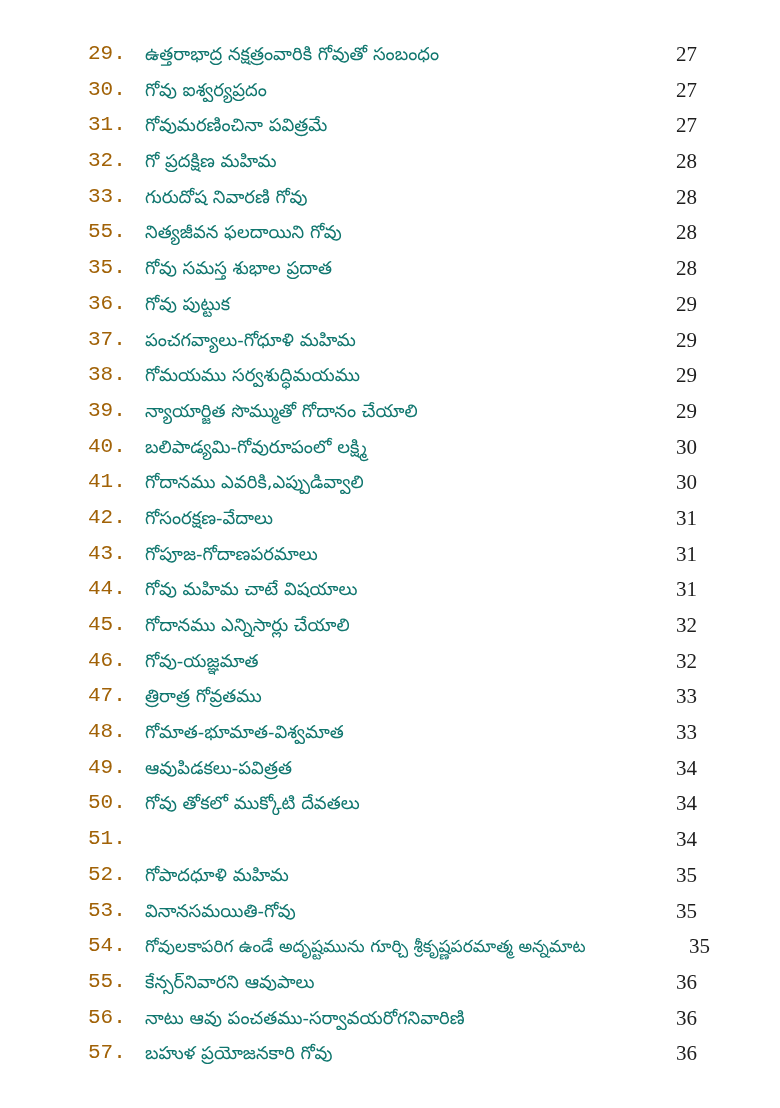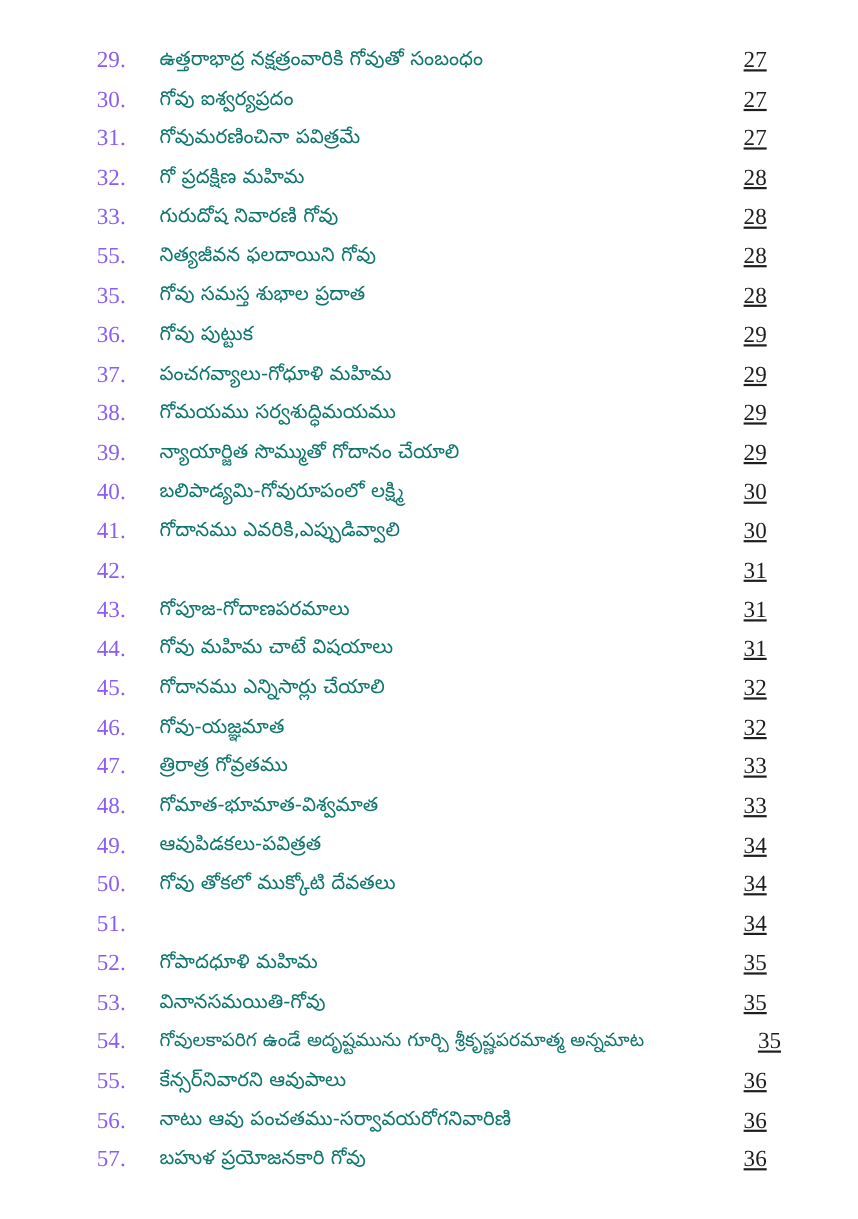--- a/index.html
+++ b/index.html
@@ -23,24 +23,24 @@
     }
     .toc-row {
       position: relative;
       height: 35.7px;
       width: 780px;
     }
     .toc-num {
       position: absolute;
       left: 88px;
       top: 2px;
-      font-family: Liberation Serif, serif;
+      font-family: Liberation Mono, monospace;
       font-size: 21px;
       line-height: 28px;
-      color: #8b5cf6;
+      color: #a16207;
       text-align: center;
     }
     .toc-title {
       position: absolute;
       left: 145px;
       top: 2px;
       font-family: "DejaVu Sans", "Liberation Sans", sans-serif;
       font-size: 18px;
       line-height: 28px;
       color: #0f766e;
@@ -48,21 +48,20 @@
     }
     .toc-page {
       position: absolute;
       right: 83px;
       top: 2px;
       font-family: "Liberation Serif", "DejaVu Serif", serif;
       font-size: 21px;
       line-height: 28px;
       color: #1e1e1e;
       text-align: left;
-      text-decoration: underline;
     }
     .toc-row.long .toc-title { font-size: 17px; }
     .toc-row.long .toc-page { right: 70px; }
   </style>
 </head>
 <body>
 
 <div class="toc">
   <div class="toc-row">
       <span class="toc-num">29.</span>
@@ -124,20 +123,21 @@
       <span class="toc-title">బలిపాడ్యమి-గోవురూపంలో లక్ష్మి</span>
       <span class="toc-page">30</span>
     </div>
   <div class="toc-row">
       <span class="toc-num">41.</span>
       <span class="toc-title">గోదానము  ఎవరికి,ఎప్పుడివ్వాలి</span>
       <span class="toc-page">30</span>
     </div>
   <div class="toc-row">
       <span class="toc-num">42.</span>
+      <span class="toc-title">గోసంరక్షణ-వేదాలు</span>
       <span class="toc-page">31</span>
     </div>
   <div class="toc-row">
       <span class="toc-num">43.</span>
       <span class="toc-title">గోపూజ-గోదాణపరమాలు</span>
       <span class="toc-page">31</span>
     </div>
   <div class="toc-row">
       <span class="toc-num">44.</span>
       <span class="toc-title">గోవు మహిమ చాటే విషయాలు</span>

